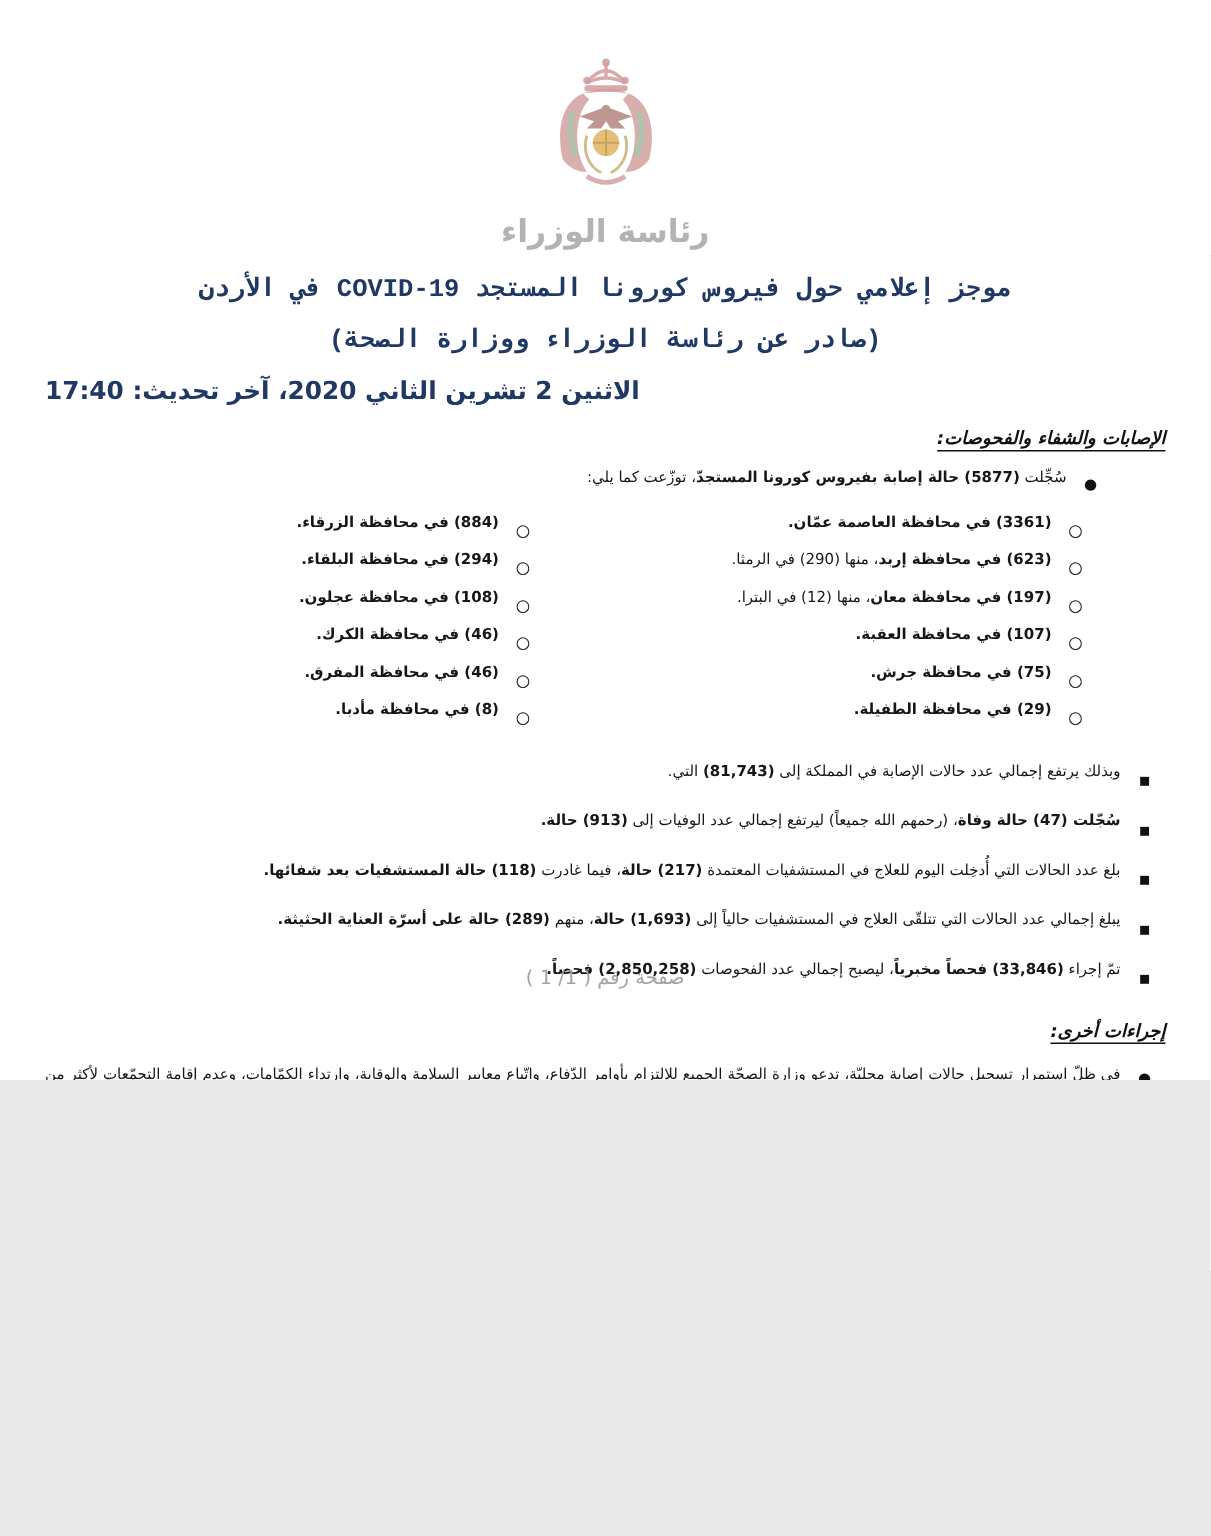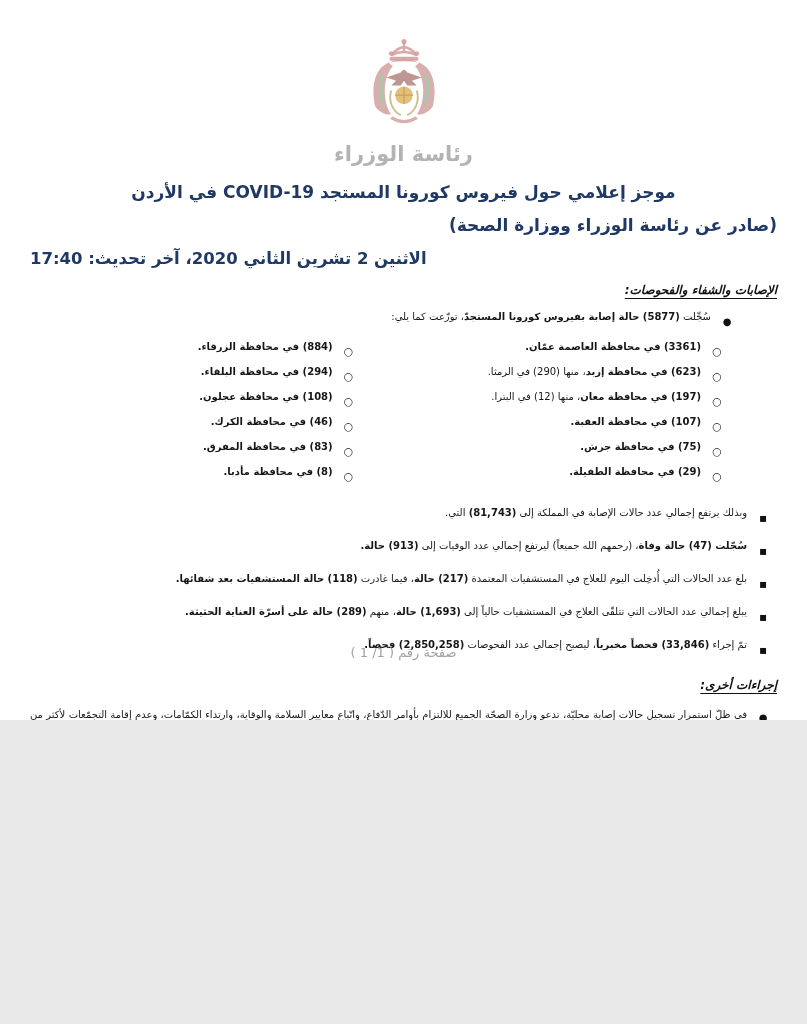--- a/index.html
+++ b/index.html
@@ -22,23 +22,24 @@
     color:#b3b3b3;
     letter-spacing:1px;
   }
   
   .title-line{
     text-align:center;
     font-weight:bold;
     font-size:17px;
     color:var(--title-color,#1f3864);
     margin:0 30px;
+    font-family:Liberation Mono, monospace;
   }
   .title-1{margin-top:16px;}
-  .title-2{margin-top:13px;text-align:right;}
+  .title-2{margin-top:13px;}
   .date-line{
     margin:14px 30px 0;
     text-align:left;
     font-weight:bold;
     font-size:16.5px;
     color:var(--title-color,#1f3864);
   }
   
   .section-heading{
     margin:15px 30px 0;
@@ -189,21 +190,21 @@
         <div class="b-row gov-item">
           <span class="mk circ">○</span>
           <div class="txt"><span class="">(108) في محافظة عجلون.</span></div>
         </div>
         <div class="b-row gov-item">
           <span class="mk circ">○</span>
           <div class="txt"><span class="">(46) في محافظة الكرك.</span></div>
         </div>
         <div class="b-row gov-item">
           <span class="mk circ">○</span>
-          <div class="txt"><span class="">(83) في محافظة المفرق.</span></div>
+          <div class="txt"><span class="">(46) في محافظة المفرق.</span></div>
         </div>
         <div class="b-row gov-item">
           <span class="mk circ">○</span>
           <div class="txt"><span class="">(8) في محافظة مأدبا.</span></div>
         </div>
       </div>
   </div>
 
   <div class="stats-list">
       <div class="b-row stat-item">

